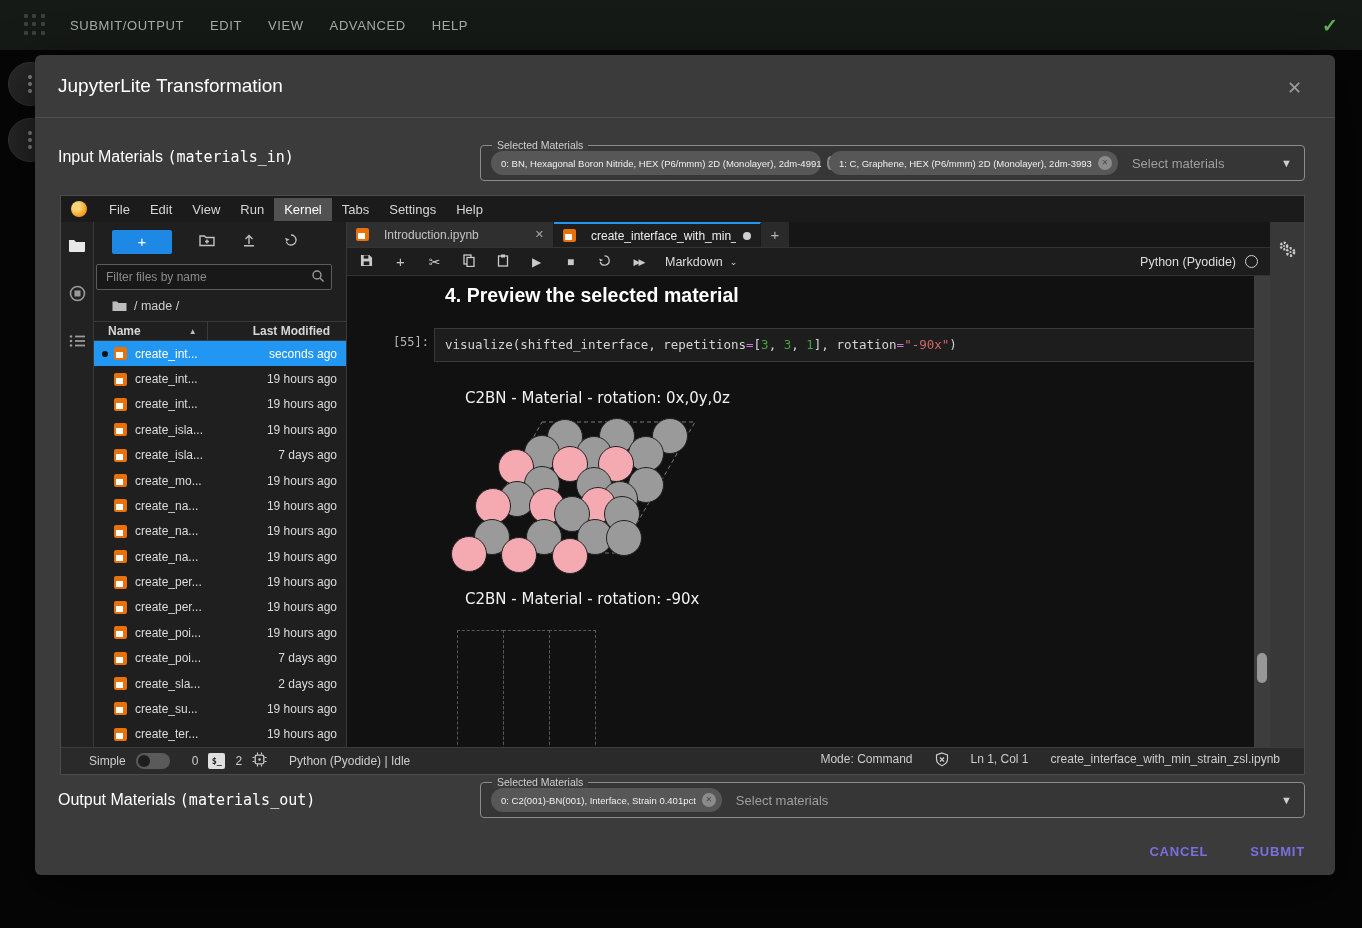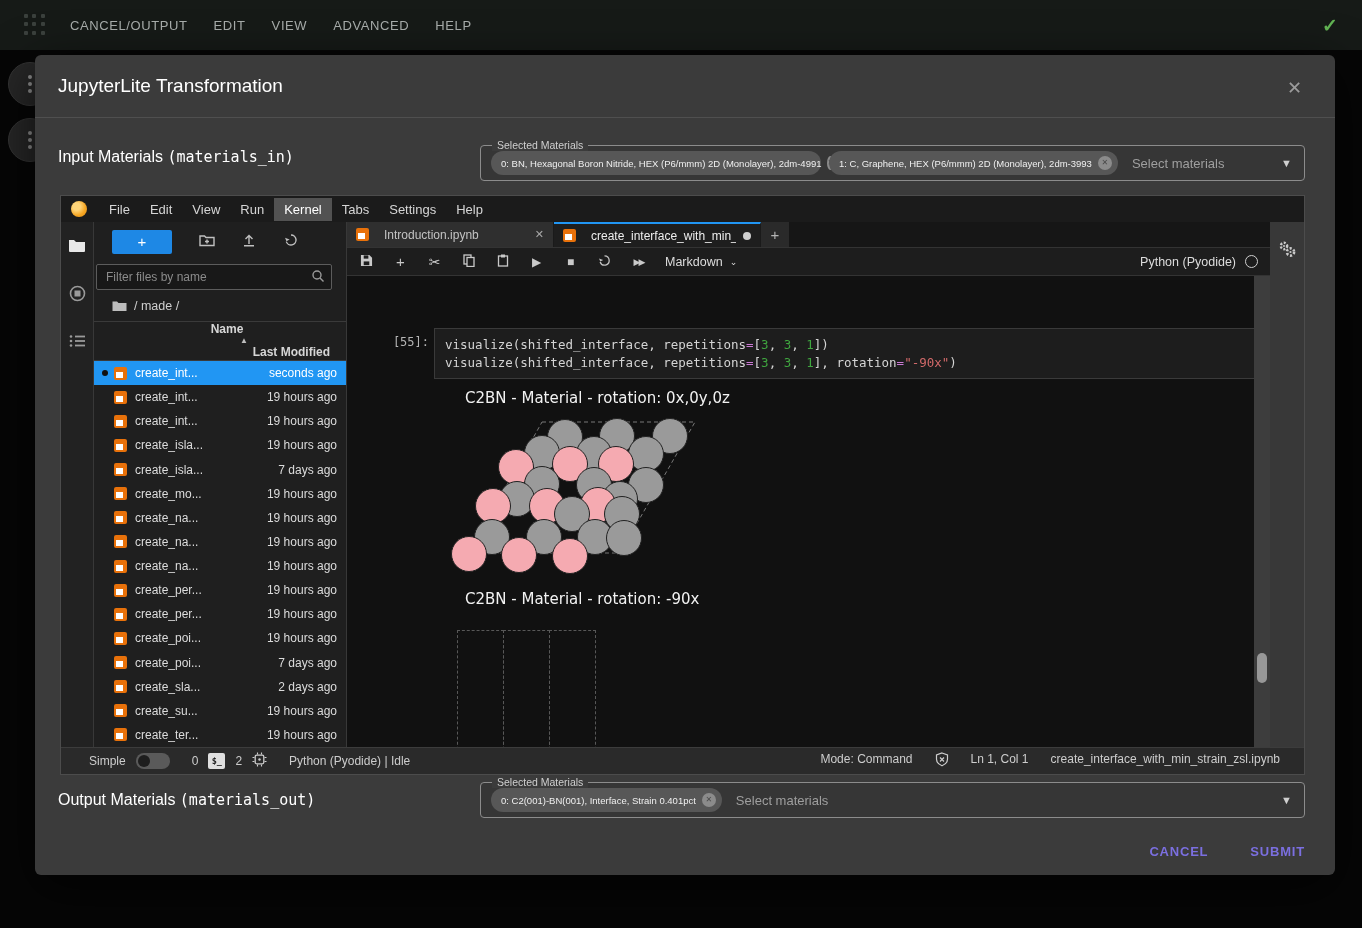--- a/index.html
+++ b/index.html
@@ -74,22 +74,22 @@
   .fb-new { width:60px; height:24px; background:#1e88e5; border:none; border-radius:2px;
             color:#fff; font-size:15px; line-height:22px; text-align:center; cursor:pointer; margin-right:26px; }
   .fb-ticon { width:18px; text-align:center; margin-right:24px; cursor:pointer; }
   .fb-filter { position:relative; margin:4px 14px 0 2px; }
   .fb-filter input { width:100%; height:26px; background:#181818; border:1px solid #5c5c5c;
                      border-radius:2px; color:#ddd; font-size:12px; padding:0 26px 0 9px; outline:none; }
   .fb-filter input::placeholder { color:#8b8b8b; }
   .fb-filter .mag { position:absolute; right:7px; top:5px; }
   .fb-crumb { display:flex; align-items:center; gap:7px; padding:9px 0 8px 18px;
               font-size:12.5px; color:#cfcfcf; }
-  .fb-header { display:flex; align-items:center; height:40px; border-top:1px solid #3a3a3a;
-               border-bottom:1px solid #3a3a3a; font-size:12px; color:#d6d6d6; font-weight:700;flex-direction:column; }
+  .fb-header { display:flex; align-items:center; height:20px; border-top:1px solid #3a3a3a;
+               border-bottom:1px solid #3a3a3a; font-size:12px; color:#d6d6d6; font-weight:700; }
   .fb-header .h-name { padding-left:14px; }
   .fb-header .h-caret { font-size:8px; margin-left:48px; color:#bdbdbd; }
   .fb-header .h-div { width:1px; align-self:stretch; background:#3a3a3a; margin-left:10px; }
   .fb-header .h-mod { margin-left:auto; padding-right:16px; }
   .fb-list { flex:1; display:flex; flex-direction:column; overflow:hidden; }
   .fb-row { flex:1; display:flex; align-items:center; font-size:12px; color:#dcdcdc; cursor:pointer; }
   .fb-row.selected { background:#2196f3; color:#fff; }
   .row-dot { width:6px; height:6px; border-radius:50%; background:#111; margin:0 6px 0 8px; flex:none; }
   .nb-ico { position:relative; width:13px; height:13px; background:#e8710a; border-radius:2px;
             margin-right:8px; flex:none; }
@@ -169,21 +169,21 @@
         <i></i>
         <i></i>
         <i></i>
         <i></i>
         <i></i>
         <i></i>
         <i></i>
     </div>
     <div class="top-menu">
 
-    <span class="tm-item">CANCEL/OUTPUT</span>
+    <span class="tm-item">SUBMIT/OUTPUT</span>
         <span class="tm-item">EDIT</span>
         <span class="tm-item">VIEW</span>
         <span class="tm-item">ADVANCED</span>
         <span class="tm-item">HELP</span>
       </div>
     <span class="top-check">✓</span>
   </div>
 
   <div class="fab" style="left:8px; top:62px;">
     <span class="dots">
@@ -501,24 +501,24 @@
               <span>Markdown</span>
               <span style="font-size:9px;">⌄</span>
             </span>
             <span class="tb-right">
               <span>Python (Pyodide)</span>
               <span class="kernel-circ"></span>
             </span>
           </div>
 
           <div class="nb-content">
+            <div class="md-heading">4. Preview the selected material</div>
             <div class="code-prompt">[55]:</div>
             <div class="code-cell">
               <div>
-                  <div class="cl"><span class="tok-plain">visualize(shifted_interface, repetitions</span><span class="tok-op">=</span><span class="tok-plain">[</span><span class="tok-num">3</span><span class="tok-plain">, </span><span class="tok-num">3</span><span class="tok-plain">, </span><span class="tok-num">1</span><span class="tok-plain">])</span></div>
                   <div class="cl"><span class="tok-plain">visualize(shifted_interface, repetitions</span><span class="tok-op">=</span><span class="tok-plain">[</span><span class="tok-num">3</span><span class="tok-plain">, </span><span class="tok-num">3</span><span class="tok-plain">, </span><span class="tok-num">1</span><span class="tok-plain">], rotation</span><span class="tok-op">=</span><span class="tok-str">"-90x"</span><span class="tok-plain">)</span></div>
                 </div>
             </div>
 
             <div class="fig-title fig1-title">C2BN - Material - rotation: 0x,0y,0z</div>
             <svg class="lattice" width="280" height="178" viewBox="0 0 280 178">
                 <polygon points="110,15 263,15 188,146 37,146" fill="none" stroke="#787878" stroke-dasharray="4 3"></polygon>
                 <circle cx="185" cy="29" r="17.5" fill="#9a9a9a" stroke="#222222" stroke-width="1"></circle>
                 <circle cx="238" cy="29" r="17.5" fill="#9a9a9a" stroke="#222222" stroke-width="1"></circle>
                 <circle cx="133" cy="30" r="17.5" fill="#9a9a9a" stroke="#222222" stroke-width="1"></circle>

